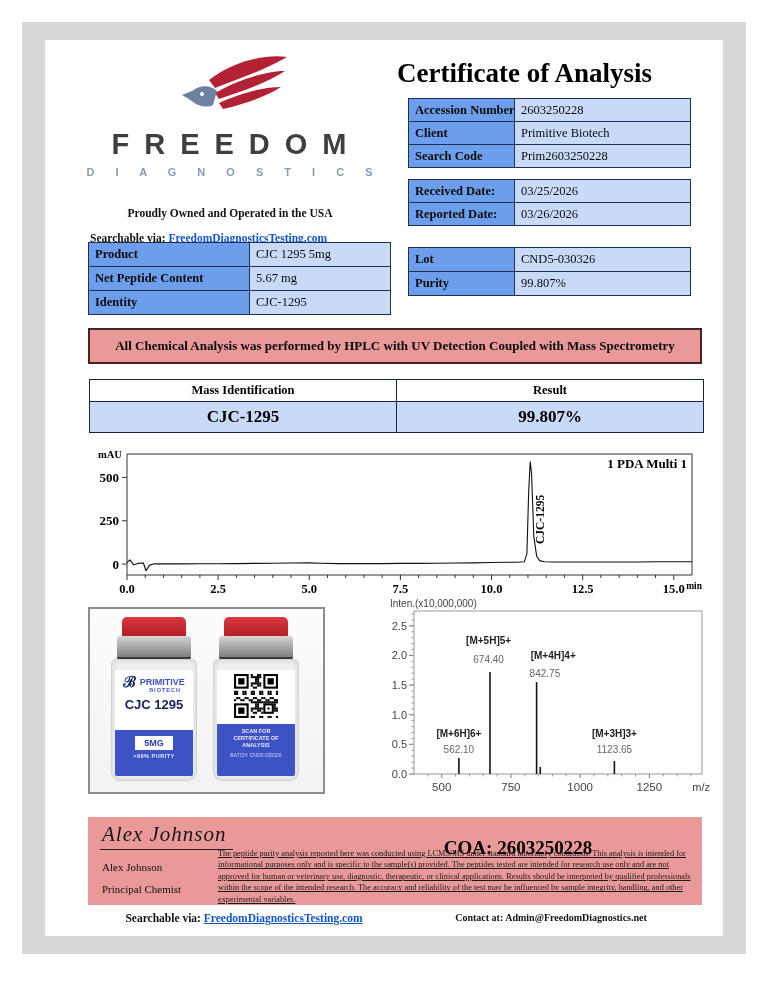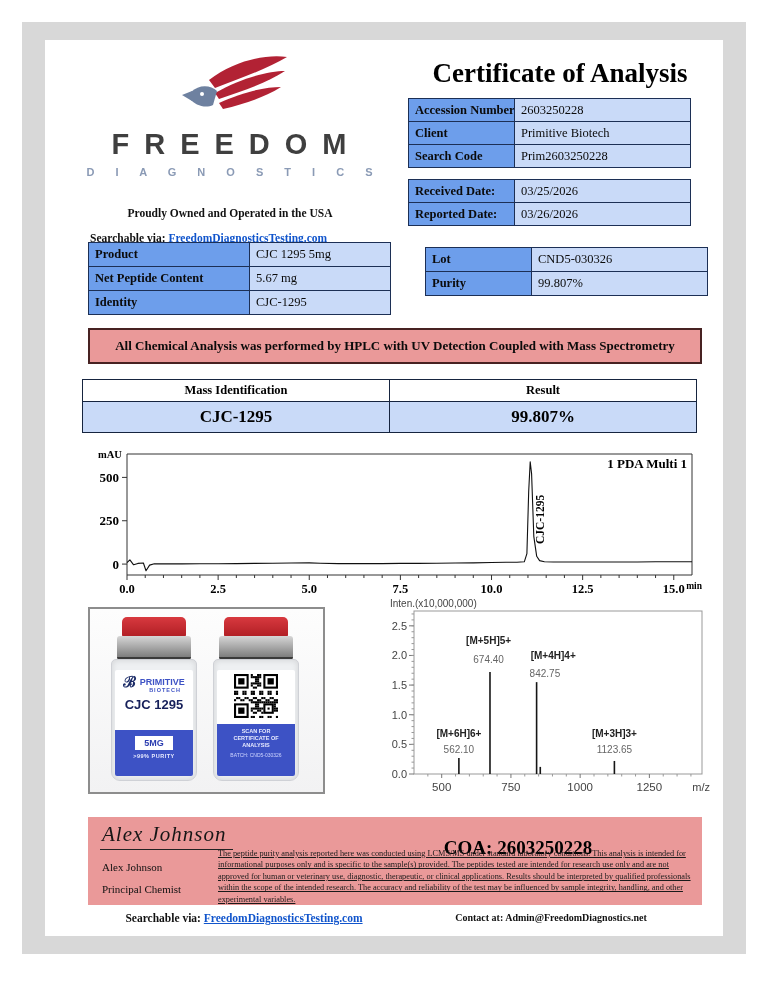--- a/index.html
+++ b/index.html
@@ -8,32 +8,32 @@
   .page{position:absolute;left:23px;top:18px;width:678px;height:896px;background:#ffffff;}
   .abs{position:absolute;}
 
   
   .logo-wrap{position:absolute;left:20px;top:16px;width:330px;text-align:center;}
   .brand{font-family:"Liberation Sans",sans-serif;font-weight:bold;font-size:29px;letter-spacing:15px;color:#3f3f3f;margin-top:2px;padding-left:13px;}
   .division{font-family:"Liberation Sans",sans-serif;font-weight:bold;font-size:11px;letter-spacing:9px;color:#8a9ab5;margin-top:5px;padding-left:8px;}
   .tagline{position:absolute;left:20px;top:167px;width:330px;text-align:center;font-weight:bold;font-size:11.5px;color:#111;}
   .searchable-top{position:absolute;left:45px;top:192px;font-weight:bold;font-size:11.5px;color:#111;}
   a.doclink{color:#1155cc;text-decoration:underline;font-weight:bold;}
-  .title{position:absolute;left:352px;top:18px;width:326px;text-align:center;font-weight:bold;font-size:27px;color:#000;}
+  .title{position:absolute;left:352px;top:18px;width:326px;text-align:left;font-weight:bold;font-size:27px;color:#000;}
 
   
   table.kv{border-collapse:collapse;table-layout:fixed;font-size:12.5px;color:#0b0b0b;padding-left:28px;}
   table.kv td{border:1.5px solid #1c2f55;height:23px;padding:0 6px;overflow:hidden;white-space:nowrap;box-sizing:border-box;}
   table.kv td.k{background:#6d9eeb;font-weight:bold;}
   table.kv td.v{background:#c9daf8;}
   table.kv.r24 td{height:24px;}
 
   .banner{position:absolute;left:43px;top:288px;width:610px;height:32px;line-height:32px;background:#ea9999;border:2px solid #472222;text-align:center;font-weight:bold;font-size:13px;color:#0b0b0b;}
 
-  table.result{border-collapse:collapse;table-layout:fixed;position:absolute;left:37px;top:339px;width:614px;}
+  table.result{border-collapse:collapse;table-layout:fixed;position:absolute;left:44px;top:339px;width:614px;}
   table.result td{border:1.5px solid #16243f;text-align:center;box-sizing:border-box;}
   table.result td.h{height:22px;background:#ffffff;font-weight:bold;font-size:12.5px;}
   table.result td.d{height:31px;background:#c9daf8;font-weight:bold;font-size:17px;}
 
   
   .vial-box{position:absolute;left:43px;top:567px;width:233px;height:183px;border:2px solid #8d8d8d;background:linear-gradient(#fdfdfd,#f2f2f3);overflow:hidden;}
   .vial{position:absolute;top:8px;width:92px;}
   .vial .cap{width:64px;height:20px;margin:0 auto;background:linear-gradient(#d8393f,#b01e24);border-radius:5px 5px 2px 2px;}
   .vial .crimp{width:74px;height:24px;margin:-1px auto 0;background:linear-gradient(#d6d6d6,#7e7e7e);border-radius:3px;border-bottom:3px solid #3a3a3a;box-sizing:border-box;}
   .vial .body{position:relative;width:86px;height:122px;margin:-1px auto 0;background:#eef0f2;border:1px solid #cfd1d6;border-radius:5px 5px 9px 9px;box-sizing:border-box;overflow:hidden;box-shadow:inset 0 0 6px rgba(0,0,0,.12);}
@@ -142,21 +142,21 @@
             <td class="k">Net Peptide Content</td>
             <td class="v">5.67 mg</td>
           </tr>
       <tr>
             <td class="k">Identity</td>
             <td class="v">CJC-1295</td>
           </tr>
     </tbody>
       </table>
 
-    <table class="kv r24 abs" style="left:380px;top:207px;width:282px;">
+    <table class="kv r24 abs" style="left:363px;top:207px;width:282px;">
       <colgroup>
           <col style="width:106px">
           <col style="width:176px">
         </colgroup>
       <tbody>
           <tr>
             <td class="k">Lot</td>
             <td class="v">CND5-030326</td>
           </tr>
       <tr>

